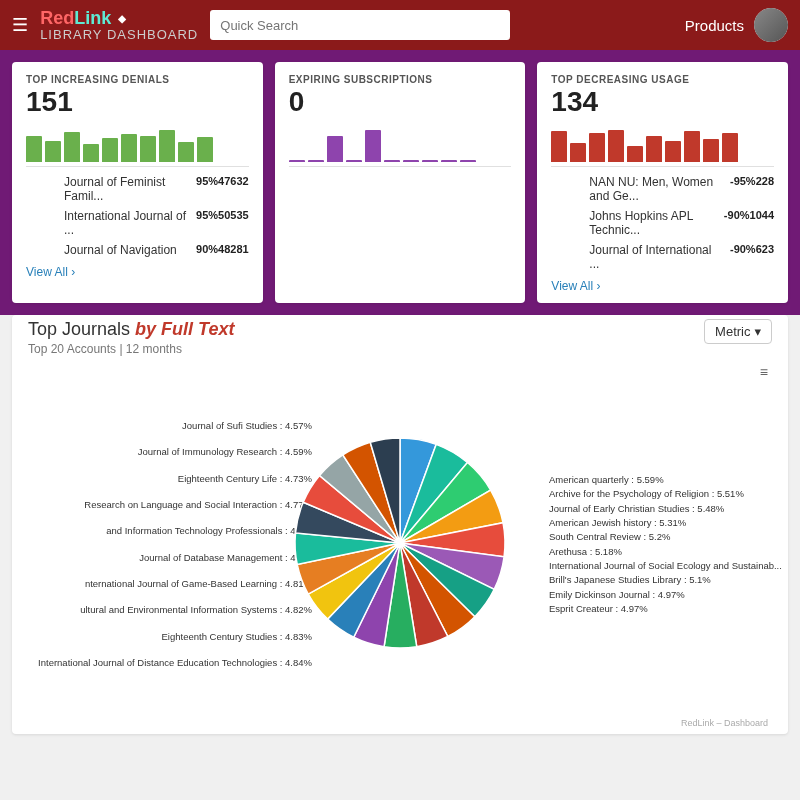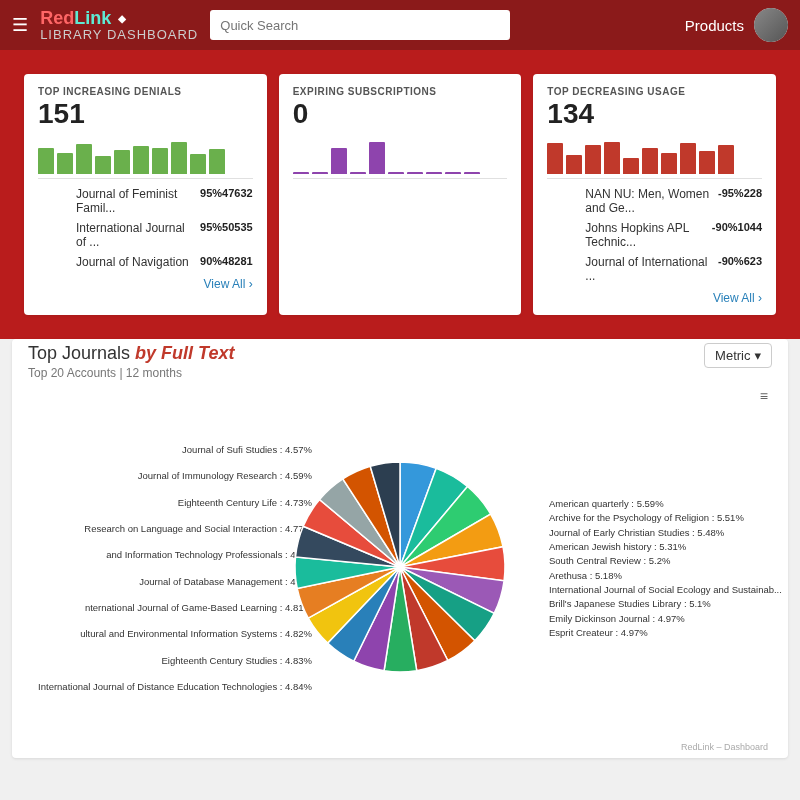--- a/index.html
+++ b/index.html
@@ -72,22 +72,22 @@
       width: 34px;
       height: 34px;
       border-radius: 50%;
       background: linear-gradient(135deg, #888 0%, #555 100%);
     }
 
     
     .stats-row {
       display: flex;
       gap: 12px;
-      padding: 24px;
-      background: #b91c1c;
+      padding: 12px;
+      background: #701a75;
     }
     .stat-card {
       background: white;
       border-radius: 4px;
       flex: 1;
       padding: 12px 14px 10px;
       box-shadow: 0 1px 3px rgba(0,0,0,0.1);
     }
     .stat-label {
       font-size: 10px;
@@ -126,21 +126,21 @@
       align-items: flex-start;
       margin-bottom: 6px;
       font-size: 12px;
       margin-left: 38px;
     }
     .journal-name { color: #333; flex: 1; }
     .journal-stat { color: #222; font-weight: bold; font-size: 11px; white-space: nowrap; margin-left: 6px; }
     .view-all {
       color: #2980b9;
       font-size: 12px;
-      text-align: right;
+      text-align: left;
       display: block;
       margin-top: 8px;
       cursor: pointer;
     }
 
     
     .pie-section {
       background: white;
       margin: 0 12px 12px;
       border-radius: 4px;

